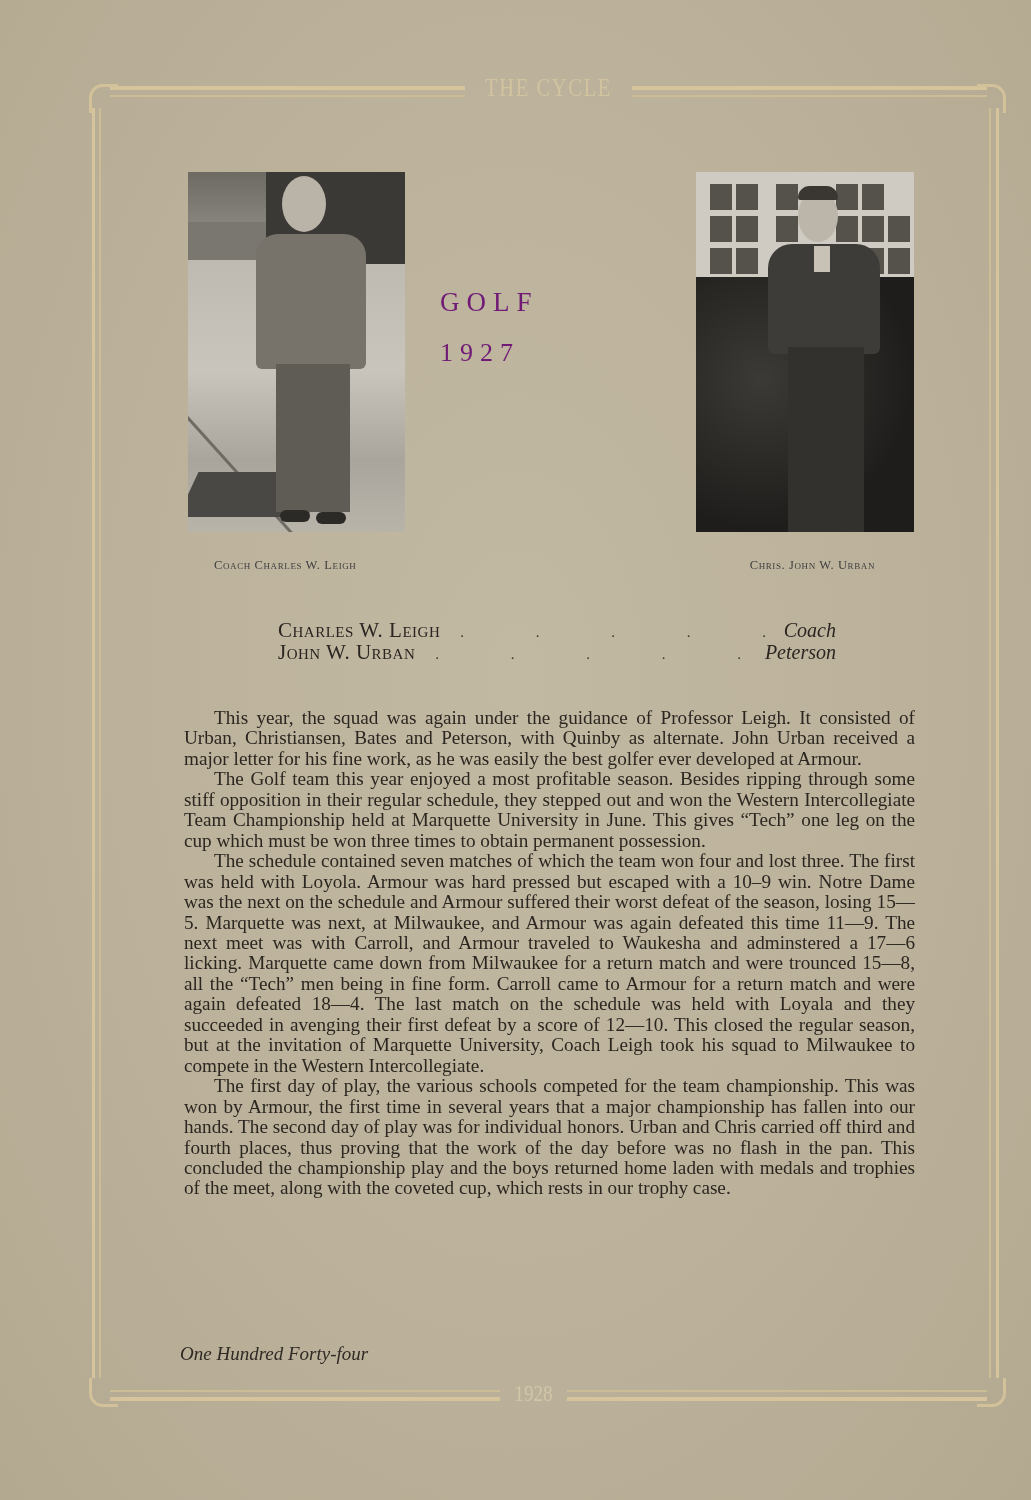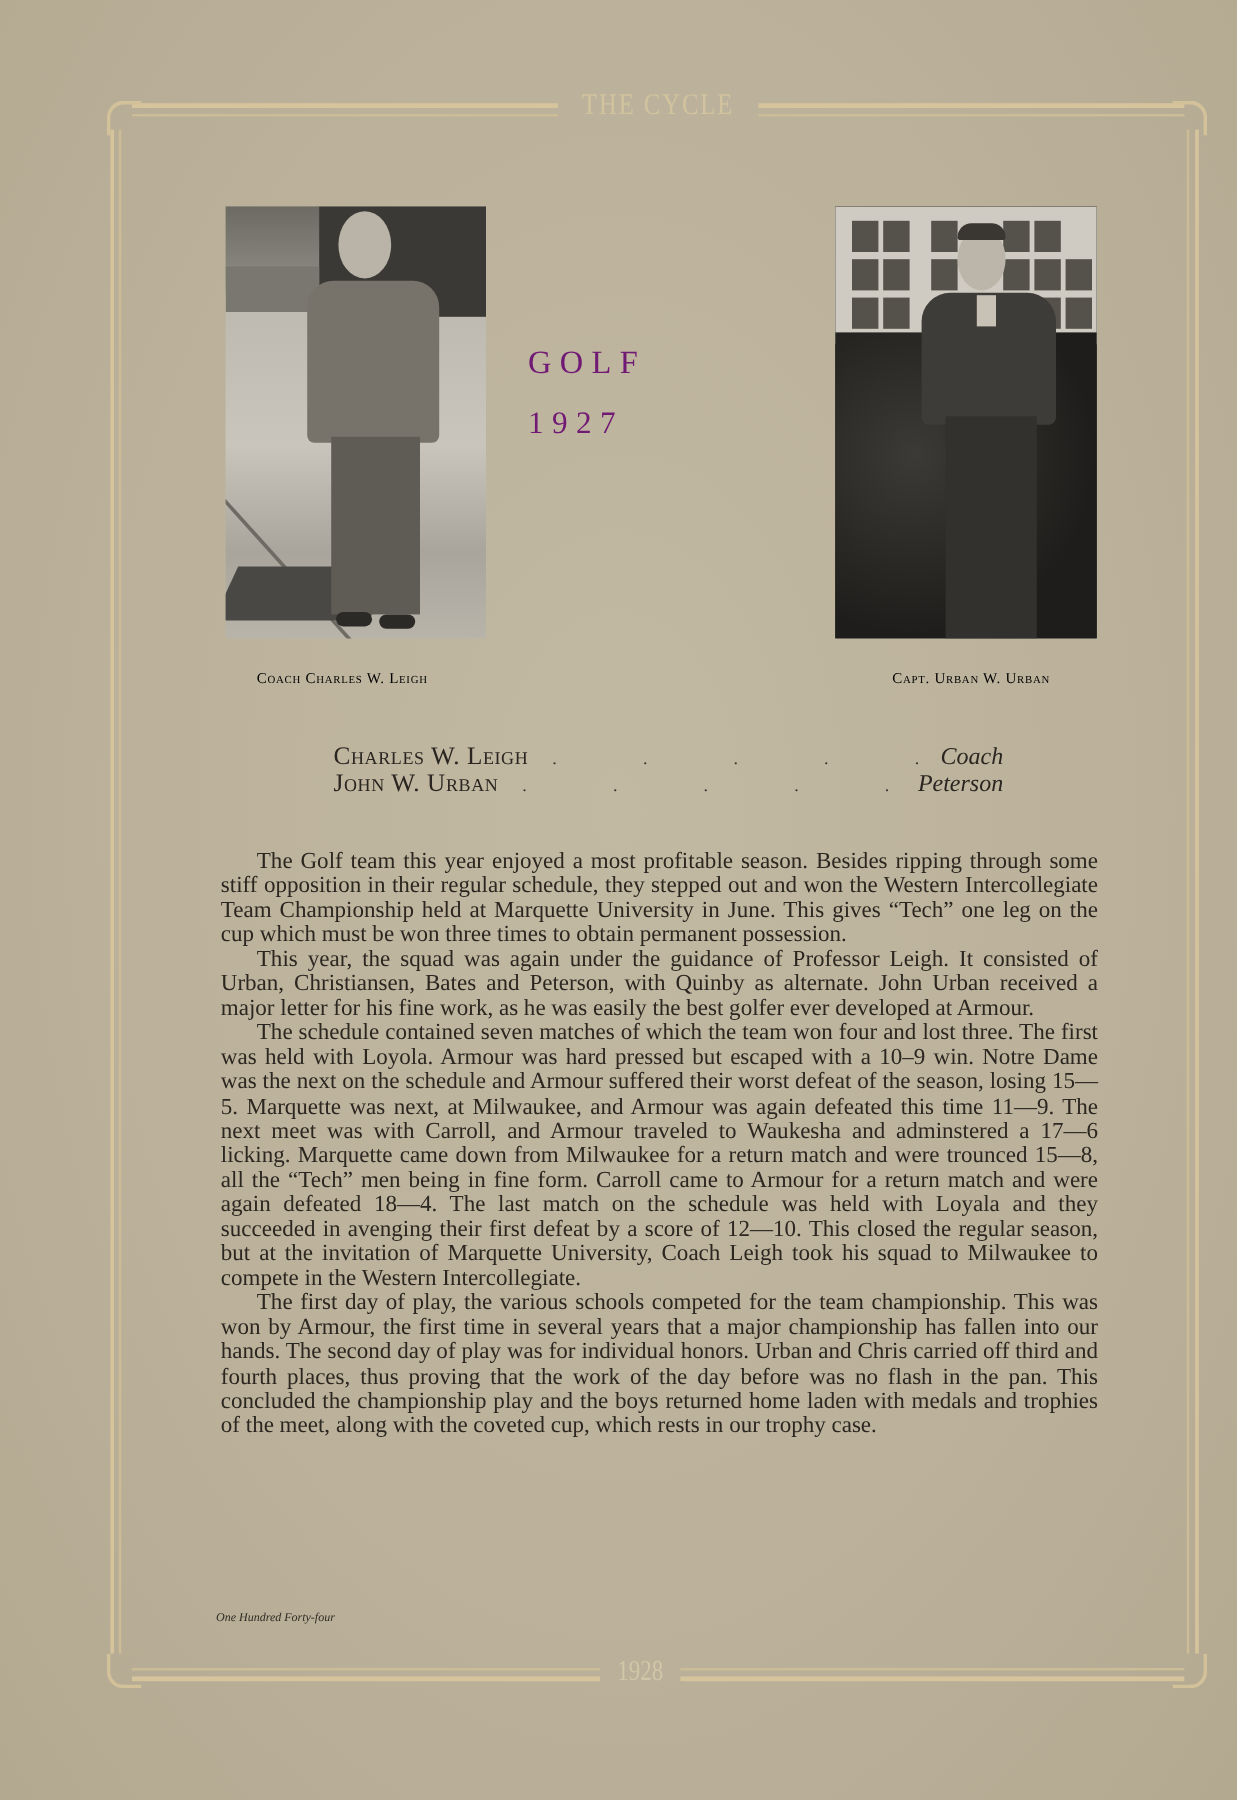--- a/index.html
+++ b/index.html
@@ -75,21 +75,21 @@
     .photo-capt .pane { position: absolute; width: 22px; height: 26px; background: #55524c; }
     .photo-capt .hedge { position: absolute; left: 0; top: 105px; width: 218px; height: 255px; background: radial-gradient(circle at 30% 40%, #3c3a36, #1e1d1b 70%); }
     .figure-capt .head { position: absolute; left: 102px; top: 18px; width: 40px; height: 52px; border-radius: 50%; background: #bcb6aa; }
     .figure-capt .hair { position: absolute; left: 102px; top: 14px; width: 40px; height: 14px; border-radius: 20px 20px 4px 4px; background: #3a3733; }
     .figure-capt .body { position: absolute; left: 72px; top: 72px; width: 112px; height: 110px; border-radius: 24px 24px 6px 6px; background: #3e3c38; }
     .figure-capt .shirt { position: absolute; left: 118px; top: 74px; width: 16px; height: 26px; background: #c8c2b6; }
     .figure-capt .legs { position: absolute; left: 92px; top: 175px; width: 76px; height: 185px; background: #33312d; }
 
     .caption {
       position: absolute; top: 558px; font-size: 12.5px;
-      font-variant: small-caps; letter-spacing: 0.6px; color: #000000;
+      font-variant: small-caps; letter-spacing: 0.6px; color: #404040;
     }
     .caption-coach { left: 214px; }
     .caption-capt { right: 156px; }
 
     .title-block {
       position: absolute; left: 440px; top: 286px; width: 210px;
       text-align: left; color: #701a75;
     }
     .title-sport { font-size: 27px; letter-spacing: 7px; line-height: 32px; }
     .title-year { font-size: 26px; letter-spacing: 7px; line-height: 34px; margin-top: 18px; }
@@ -102,21 +102,21 @@
 
     .body-text {
       position: absolute; left: 184px; top: 708px; width: 731px;
       font-size: 19.2px; line-height: 20.45px; text-align: justify;
       color: #2b2620;
     }
     .body-text p { margin: 0; text-indent: 30px; }
 
     .folio {
       position: absolute; left: 180px; top: 1343px;
-      font-size: 10px; font-style: italic; color: #2f2a24;
+      font-size: 19px; font-style: italic; color: #2f2a24;
     }
   </style>
 </head>
 <body>
 
 <div class="paper"></div>
 
 <div>
   <div class="frame-line frame-top-l1"></div>
   <div class="frame-line inner frame-top-l2"></div>
@@ -180,35 +180,35 @@
     <div class="hair"></div>
   </div>
 </div>
 
 <div class="title-block">
   <div class="title-sport">GOLF</div>
   <div class="title-year">1927</div>
 </div>
 
 <div class="caption caption-coach">Coach Charles W. Leigh</div>
-<div class="caption caption-capt">Capt. Urban W. Urban</div>
+<div class="caption caption-capt">Chris. John W. Urban</div>
 
 <div class="roster">
   <div class="roster-row">
     <span class="roster-name">Charles W. Leigh</span>
     <span class="roster-dots">. . . . . .</span>
     <span class="roster-role">Coach</span>
   </div>
   <div class="roster-row">
     <span class="roster-name">John W. Urban</span>
     <span class="roster-dots">. . . . . . .</span>
     <span class="roster-role">Peterson</span>
   </div>
 </div>
 
 <div class="body-text">
+  <p>This year, the squad was again under the guidance of Professor Leigh. It consisted of Urban, Christiansen, Bates and Peterson, with Quinby as alternate. John Urban received a major letter for his fine work, as he was easily the best golfer ever developed at Armour.</p>
   <p>The Golf team this year enjoyed a most profitable season. Besides ripping through some stiff opposition in their regular schedule, they stepped out and won the Western Intercollegiate Team Championship held at Marquette University in June. This gives “Tech” one leg on the cup which must be won three times to obtain permanent possession.</p>
-  <p>This year, the squad was again under the guidance of Professor Leigh. It consisted of Urban, Christiansen, Bates and Peterson, with Quinby as alternate. John Urban received a major letter for his fine work, as he was easily the best golfer ever developed at Armour.</p>
   <p>The schedule contained seven matches of which the team won four and lost three. The first was held with Loyola. Armour was hard pressed but escaped with a 10–9 win. Notre Dame was the next on the schedule and Armour suffered their worst defeat of the season, losing 15—5. Marquette was next, at Milwaukee, and Armour was again defeated this time 11—9. The next meet was with Carroll, and Armour traveled to Waukesha and adminstered a 17—6 licking. Marquette came down from Milwaukee for a return match and were trounced 15—8, all the “Tech” men being in fine form. Carroll came to Armour for a return match and were again defeated 18—4. The last match on the schedule was held with Loyala and they succeeded in avenging their first defeat by a score of 12—10. This closed the regular season, but at the invitation of Marquette University, Coach Leigh took his squad to Milwaukee to compete in the Western Intercollegiate.</p>
   <p>The first day of play, the various schools competed for the team championship. This was won by Armour, the first time in several years that a major championship has fallen into our hands. The second day of play was for individual honors. Urban and Chris carried off third and fourth places, thus proving that the work of the day before was no flash in the pan. This concluded the championship play and the boys returned home laden with medals and trophies of the meet, along with the coveted cup, which rests in our trophy case.</p>
 </div>
 
 <div class="folio">One Hundred Forty-four</div>
 
 </body></html>

